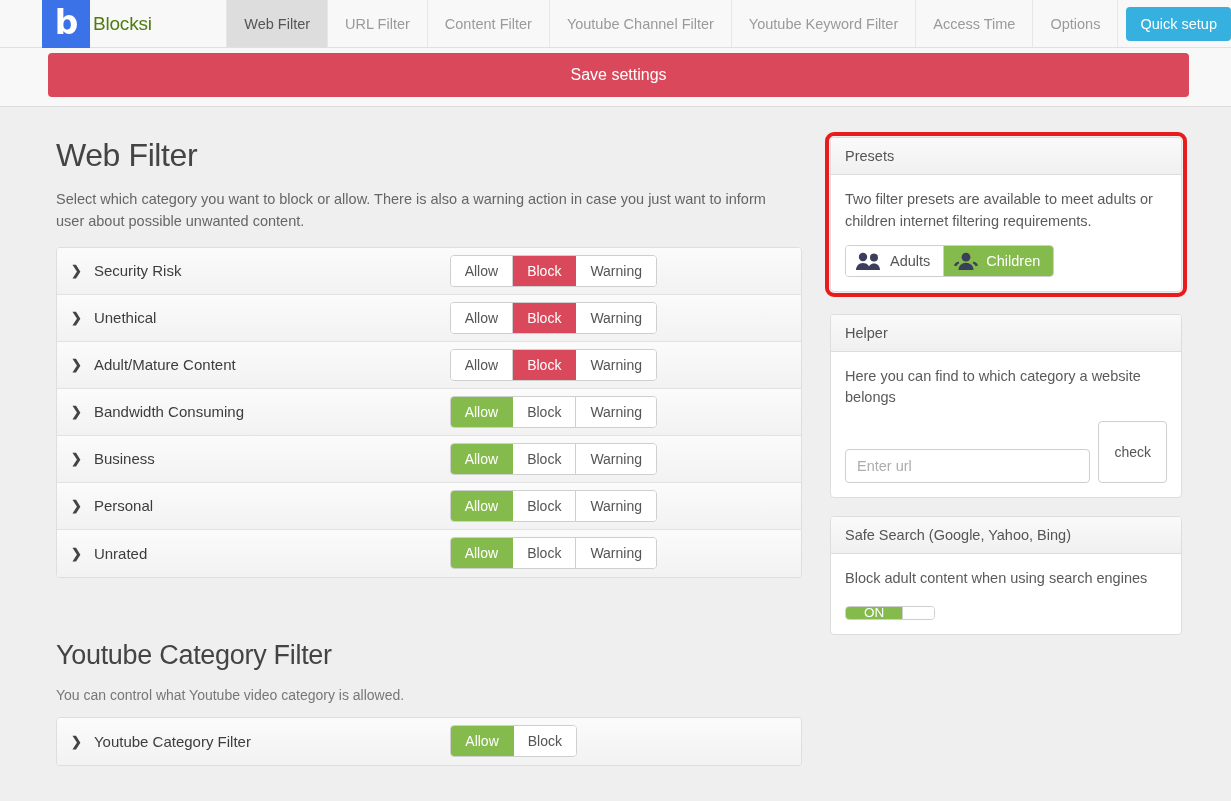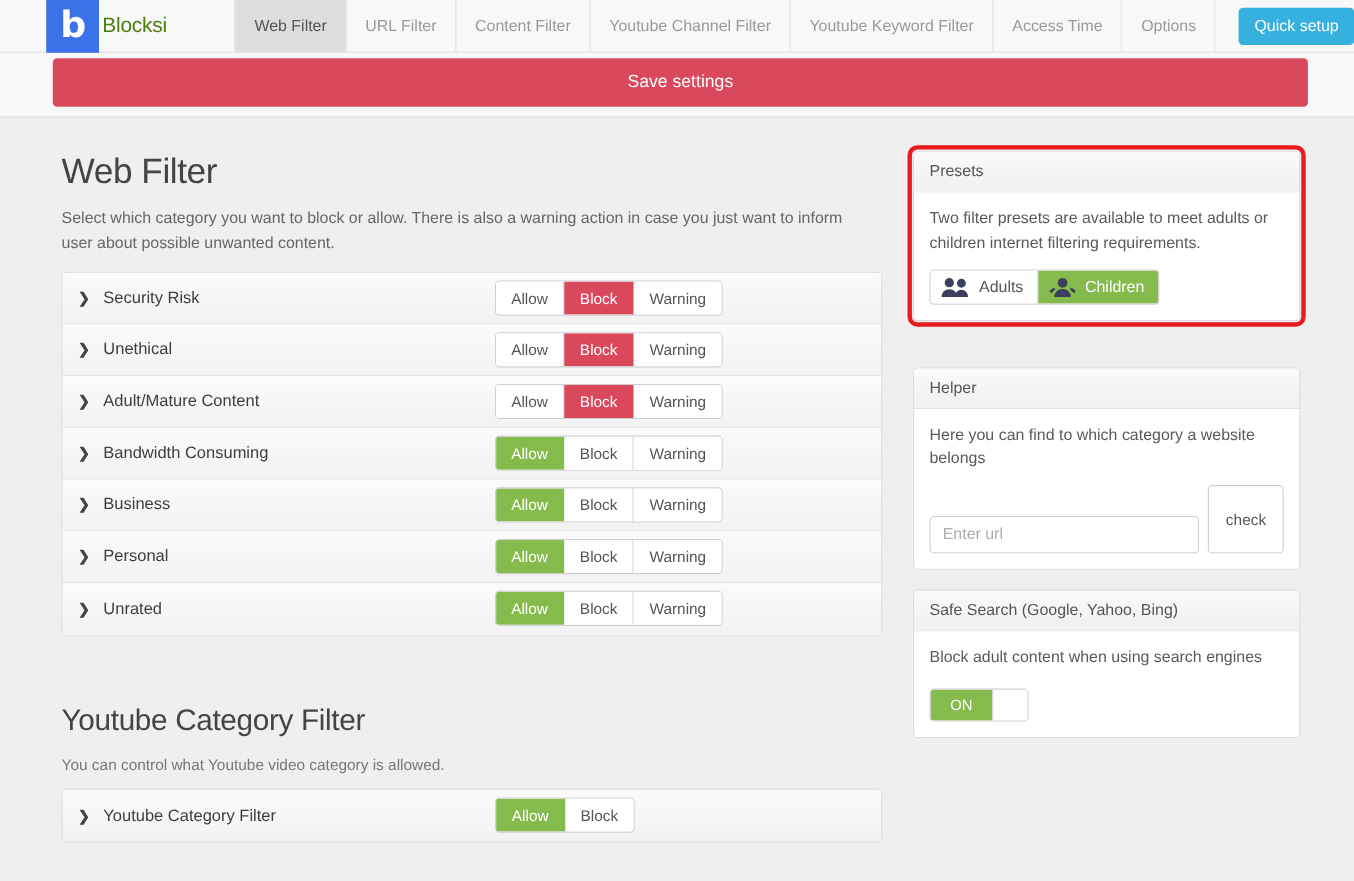--- a/index.html
+++ b/index.html
@@ -60,21 +60,21 @@
     background: transparent;
     white-space: nowrap;
     cursor: pointer;
   }
   .nav-tab.active {
     background: #dddddd;
     color: #555;
   }
   .quick-setup {
     align-self: center;
-    margin-left: 22px;
+    margin-left: 9px;
     background: #36b0de;
     color: #fff;
     font-size: 14.5px;
     padding: 9px 14px;
     border-radius: 4px;
     cursor: pointer;
     white-space: nowrap;
   }
 
   
@@ -172,21 +172,21 @@
   
   .panel {
     background: #fff;
     border: 1px solid #dddddd;
     border-radius: 4px;
     margin-bottom: 18px;
   }
   .panel.highlight {
     outline: 4px solid #e81c1c;
     outline-offset: 1px;
-    margin-bottom: 42px;
+    margin-bottom: 22px;
   }
   .panel-head {
     background: linear-gradient(to bottom, #fafafa 0%, #f0f0f0 100%);
     border-bottom: 1px solid #dddddd;
     border-radius: 3px 3px 0 0;
     padding: 10px 14px;
     font-size: 14.5px;
     color: #555;
   }
   .panel-body { padding: 14px; }
@@ -236,21 +236,21 @@
     background: #fff;
     color: #555;
     font-size: 14px;
     padding: 8px 15px;
     cursor: pointer;
     font-family: "Liberation Sans", sans-serif;
   }
 
   .toggle {
     display: flex;
-    width: 90px; height: 30px;
+    width: 90px; height: 14px;
     border: 1px solid #cfcfcf;
     border-radius: 4px;
     overflow: hidden;
     margin-top: 16px;
     cursor: pointer;
   }
   .toggle-on {
     flex: 1;
     background: #85bb4c;
     color: #fff;

